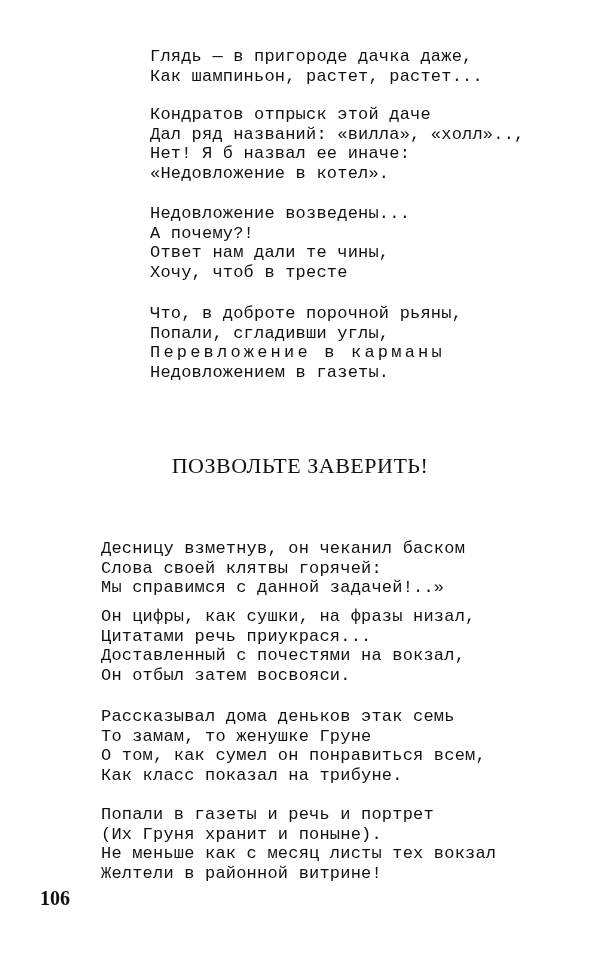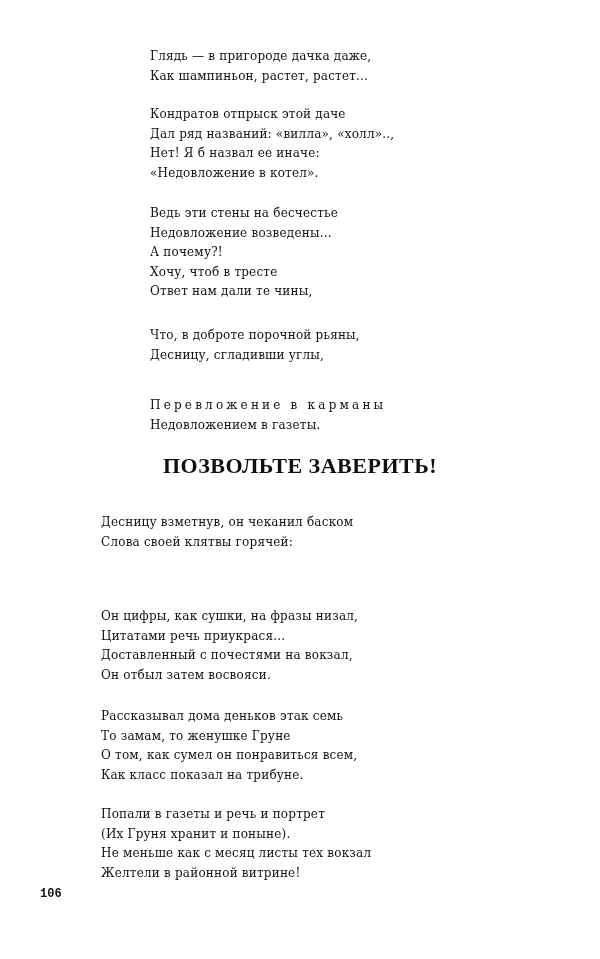--- a/index.html
+++ b/index.html
@@ -4,71 +4,72 @@
   <style>
     html, body { margin: 0; padding: 0; background: #ffffff; }
     body {
       width: 600px; height: 959px; position: relative; overflow: hidden;
       font-family: "DejaVu Serif", "Liberation Serif", serif;
       color: #111111;
     }
     .stanza { position: absolute; margin: 0; }
     .line {
       display: block; white-space: nowrap;
-      font-size: 12px; line-height: 19.5px;
+      font-size: 17px; line-height: 19.5px;
       letter-spacing: 0.2px;
+      font-family: Liberation Mono, monospace;
     }
-    .spaced { letter-spacing: 3.2px; margin-top: 31px; }
+    .spaced { letter-spacing: 3.2px; }
     .title {
       position: absolute; left: 0; width: 600px; top: 453px;
-      text-align: center; font-weight: bold;
+      text-align: center; font-weight: normal;
       font-family: "Liberation Serif", "DejaVu Serif", serif;
       font-size: 22px; letter-spacing: 0.5px; margin: 0;
     }
     .page-number {
       position: absolute; left: 40px; top: 887px;
-      font-family: Liberation Mono, monospace;
-      font-weight: bold; font-size: 12px;
+      font-family: Liberation Serif, serif;
+      font-weight: bold; font-size: 20px;
     }
   </style>
 </head>
 <body>
 
 <div class="stanza" style="left:150px; top:47px;">
   <span class="line">Глядь — в пригороде дачка даже,</span>
   <span class="line">Как шампиньон, растет, растет...</span>
 </div>
 
 <div class="stanza" style="left:150px; top:105px;">
   <span class="line">Кондратов отпрыск этой даче</span>
   <span class="line">Дал ряд названий: «вилла», «холл»..,</span>
   <span class="line">Нет! Я б назвал ее иначе:</span>
   <span class="line">«Недовложение в котел».</span>
 </div>
 
 <div class="stanza" style="left:150px; top:204px;">
-  <span class="line">Ведь эти стены на бесчестье</span>
   <span class="line">Недовложение возведены...</span>
   <span class="line">А почему?!</span>
+  <span class="line">Ответ нам дали те чины,</span>
   <span class="line">Хочу, чтоб в тресте</span>
-  <span class="line">Ответ нам дали те чины,</span>
 </div>
 
-<div class="stanza" style="left:150px; top:326px;">
+<div class="stanza" style="left:150px; top:304px;">
   <span class="line">Что, в доброте порочной рьяны,</span>
-  <span class="line">Десницу, сгладивши углы,</span>
+  <span class="line">Попали, сгладивши углы,</span>
   <span class="line spaced">Перевложение в карманы</span>
   <span class="line">Недовложением в газеты.</span>
 </div>
 
 <h2 class="title">ПОЗВОЛЬТЕ ЗАВЕРИТЬ!</h2>
 
-<div class="stanza" style="left:101px; top:513px;">
+<div class="stanza" style="left:101px; top:539px;">
   <span class="line">Десницу взметнув, он чеканил баском</span>
   <span class="line">Слова своей клятвы горячей:</span>
+  <span class="line">Мы справимся с данной задачей!..»</span>
 </div>
 
 <div class="stanza" style="left:101px; top:607px;">
   <span class="line">Он цифры, как сушки, на фразы низал,</span>
   <span class="line">Цитатами речь приукрася...</span>
   <span class="line">Доставленный с почестями на вокзал,</span>
   <span class="line">Он отбыл затем восвояси.</span>
 </div>
 
 <div class="stanza" style="left:101px; top:707px;">

